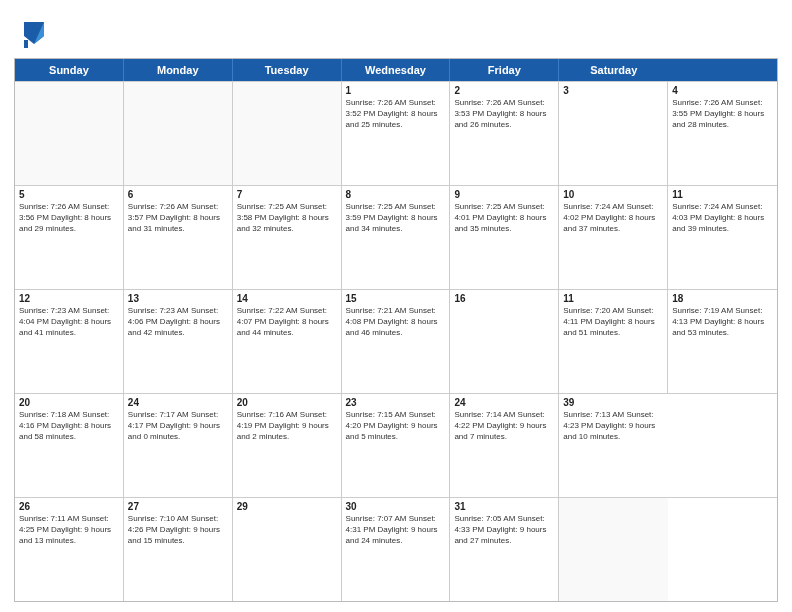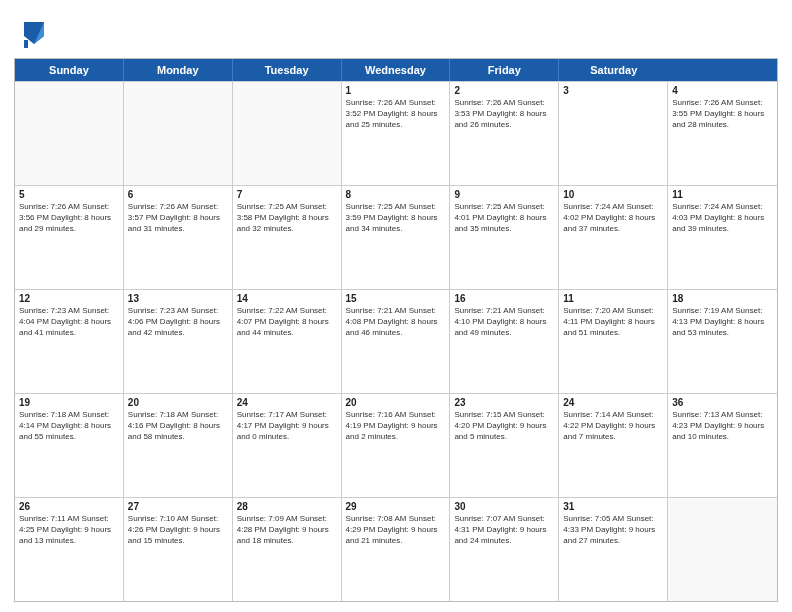--- a/index.html
+++ b/index.html
@@ -252,49 +252,38 @@
           </div>
           <div class="cal-cell">
             <div class="day-num">15</div>
             <div class="cal-cell-text">Sunrise: 7:21 AM
 Sunset: 4:08 PM
 Daylight: 8 hours
 and 46 minutes.</div>
           </div>
           <div class="cal-cell">
             <div class="day-num">16</div>
-            <div class="cal-cell-text">Sunrise: 7:21 AM
-Sunset: 4:10 PM
-Daylight: 8 hours
-and 49 minutes.</div>
           </div>
           <div class="cal-cell">
             <div class="day-num">11</div>
             <div class="cal-cell-text">Sunrise: 7:20 AM
 Sunset: 4:11 PM
 Daylight: 8 hours
 and 51 minutes.</div>
           </div>
           <div class="cal-cell">
             <div class="day-num">18</div>
             <div class="cal-cell-text">Sunrise: 7:19 AM
 Sunset: 4:13 PM
 Daylight: 8 hours
 and 53 minutes.</div>
           </div>
         </div>
         <div class="cal-week">
           <div class="cal-cell">
-            <div class="day-num">19</div>
-            <div class="cal-cell-text">Sunrise: 7:18 AM
-Sunset: 4:14 PM
-Daylight: 8 hours
-and 55 minutes.</div>
-          </div>
-          <div class="cal-cell">
             <div class="day-num">20</div>
             <div class="cal-cell-text">Sunrise: 7:18 AM
 Sunset: 4:16 PM
 Daylight: 8 hours
 and 58 minutes.</div>
           </div>
           <div class="cal-cell">
             <div class="day-num">24</div>
             <div class="cal-cell-text">Sunrise: 7:17 AM
 Sunset: 4:17 PM
@@ -316,21 +305,21 @@
 and 5 minutes.</div>
           </div>
           <div class="cal-cell">
             <div class="day-num">24</div>
             <div class="cal-cell-text">Sunrise: 7:14 AM
 Sunset: 4:22 PM
 Daylight: 9 hours
 and 7 minutes.</div>
           </div>
           <div class="cal-cell">
-            <div class="day-num">36</div>
+            <div class="day-num">39</div>
             <div class="cal-cell-text">Sunrise: 7:13 AM
 Sunset: 4:23 PM
 Daylight: 9 hours
 and 10 minutes.</div>
           </div>
         </div>
         <div class="cal-week">
           <div class="cal-cell">
             <div class="day-num">26</div>
             <div class="cal-cell-text">Sunrise: 7:11 AM
@@ -339,32 +328,21 @@
 and 13 minutes.</div>
           </div>
           <div class="cal-cell">
             <div class="day-num">27</div>
             <div class="cal-cell-text">Sunrise: 7:10 AM
 Sunset: 4:26 PM
 Daylight: 9 hours
 and 15 minutes.</div>
           </div>
           <div class="cal-cell">
-            <div class="day-num">28</div>
-            <div class="cal-cell-text">Sunrise: 7:09 AM
-Sunset: 4:28 PM
-Daylight: 9 hours
-and 18 minutes.</div>
-          </div>
-          <div class="cal-cell">
             <div class="day-num">29</div>
-            <div class="cal-cell-text">Sunrise: 7:08 AM
-Sunset: 4:29 PM
-Daylight: 9 hours
-and 21 minutes.</div>
           </div>
           <div class="cal-cell">
             <div class="day-num">30</div>
             <div class="cal-cell-text">Sunrise: 7:07 AM
 Sunset: 4:31 PM
 Daylight: 9 hours
 and 24 minutes.</div>
           </div>
           <div class="cal-cell">
             <div class="day-num">31</div>

